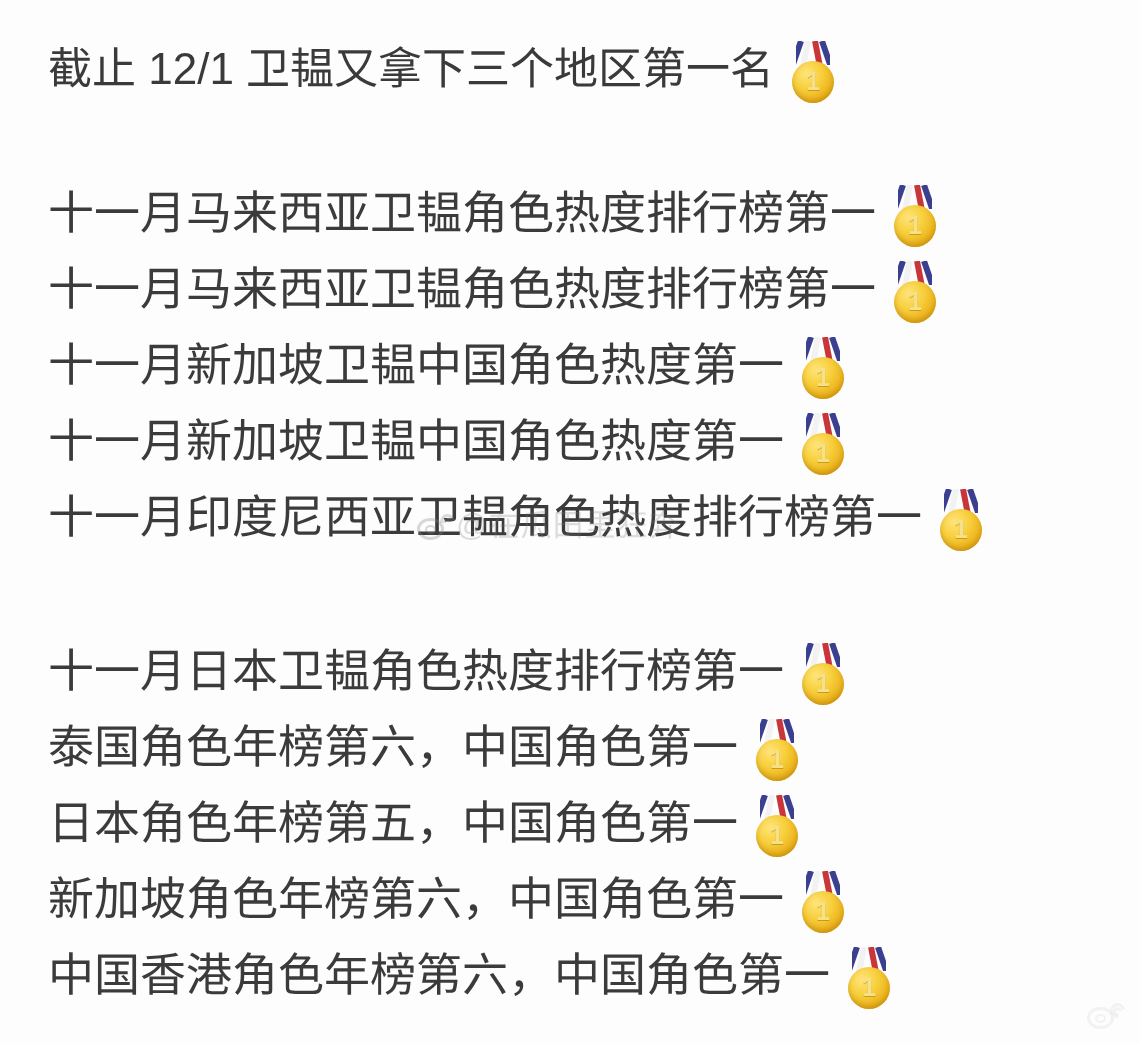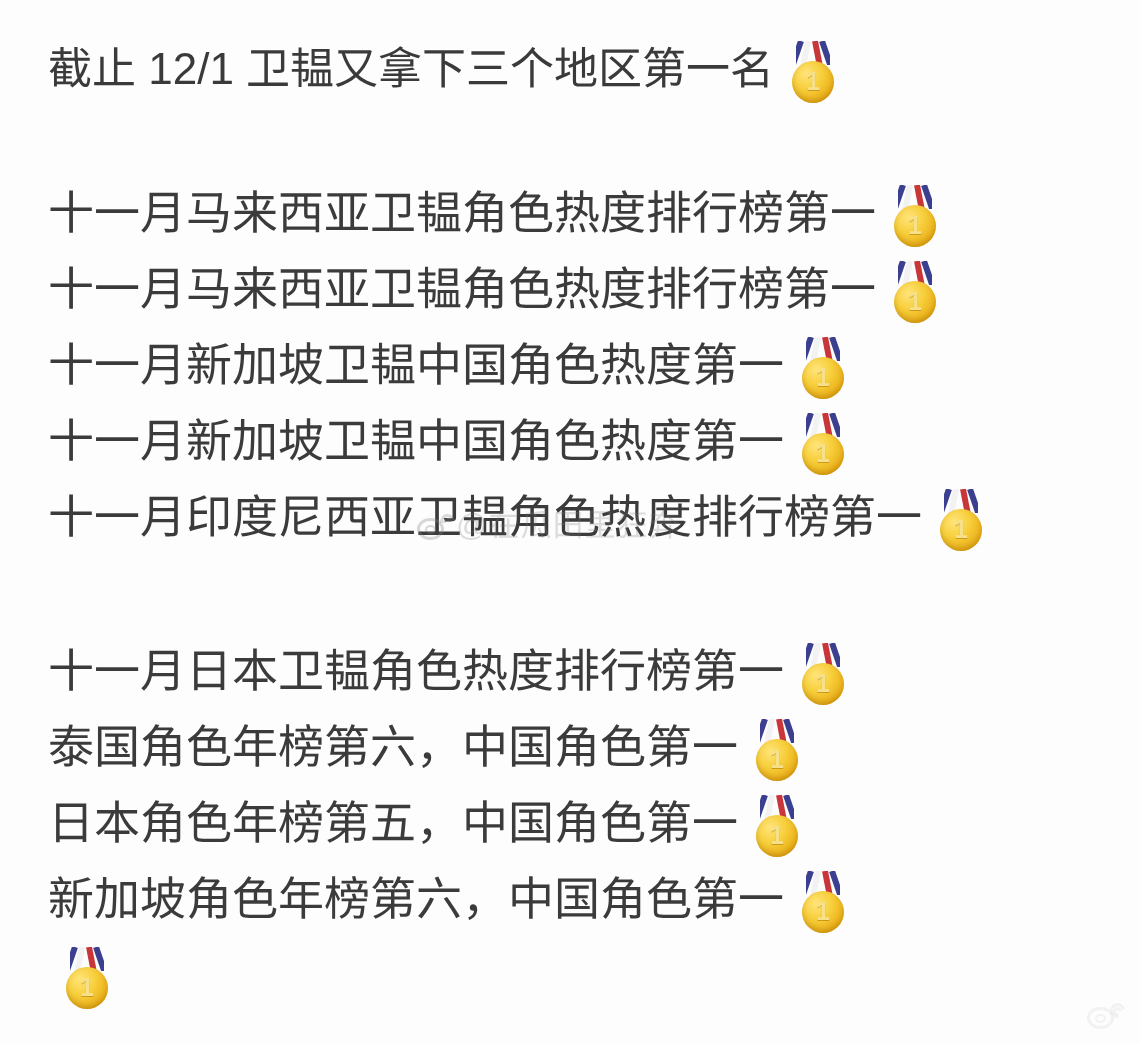--- a/index.html
+++ b/index.html
@@ -337,20 +337,21 @@
           <i class="r3"></i>
           <i class="r4"></i>
       </span>
       <span class="disc">
         <span>1</span>
       </span>
     </span>
   </div>
 
   <div class="line" style="top: 944px;">
+    <span class="txt">中国香港角色年榜第六，中国角色第一</span>
     <span class="medal">
       <span class="ribbon">
         <i class="r1"></i>
           <i class="r2"></i>
           <i class="r3"></i>
           <i class="r4"></i>
       </span>
       <span class="disc">
         <span>1</span>
       </span>

